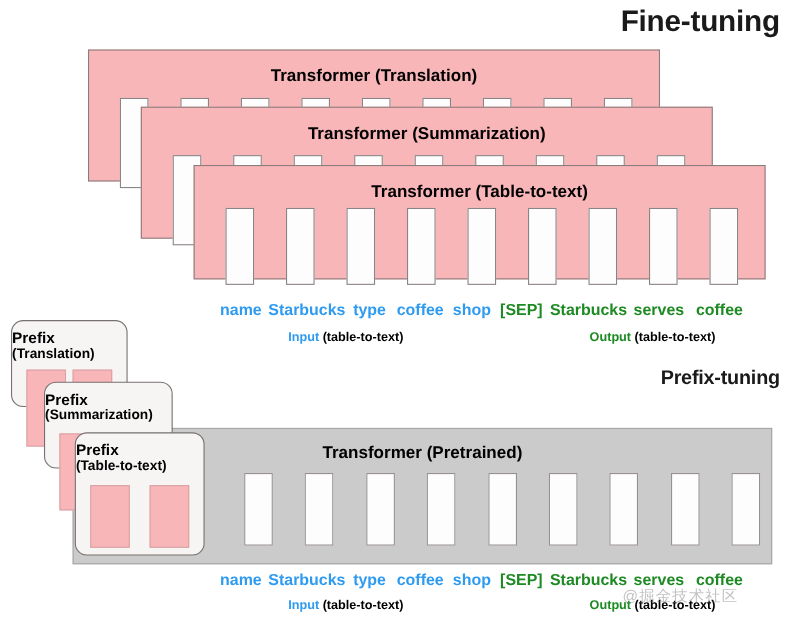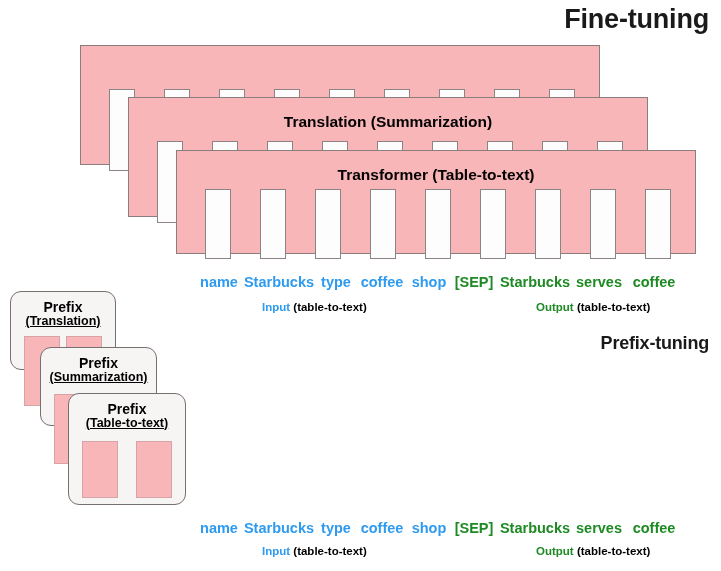--- a/index.html
+++ b/index.html
@@ -101,30 +101,28 @@
     background: #f7f4f4;
     border: 1.6px solid #777070;
     border-radius: 11px;
     box-sizing: border-box;
   }
   .prefix-label {
     position: absolute;
     left: 0;
     right: 0;
     top: 8px;
-    text-align: center;
     font-size: 14px;
     font-weight: bold;
     color: #000000;
     line-height: 1.05;
   }
   .prefix-label .sub {
     display: block;
     font-size: 12.5px;
-    text-decoration: underline;
   }
   .prefix-bars {
     position: absolute;
     left: 13px;
     right: 13px;
     display: flex;
     justify-content: space-between;
   }
   .bar-pink {
     background: #f9b6b9;
@@ -181,35 +179,36 @@
   }
 </style>
 </head>
 <body>
 
 <div id="canvas">
 
   <div class="section-title" id="fine-tuning-title">Fine-tuning</div>
 
   <div class="tf-block" id="tf-translation" style="left:80px; top:45px; width:520px; height:120px;">
+    <div class="tf-label" style="top:15px;">Transformer (Translation)</div>
     <div class="tf-bars" id="bars-translation" style="top:43px; height:82px; left:28px; right:24px;">
         <div class="bar-white"></div>
         <div class="bar-white"></div>
         <div class="bar-white"></div>
         <div class="bar-white"></div>
         <div class="bar-white"></div>
         <div class="bar-white"></div>
         <div class="bar-white"></div>
         <div class="bar-white"></div>
         <div class="bar-white"></div>
       </div>
   </div>
 
   <div class="tf-block" id="tf-summarization" style="left:128px; top:97px; width:520px; height:120px;">
-    <div class="tf-label" style="top:15px;">Translation (Summarization)</div>
+    <div class="tf-label" style="top:15px;">Transformer (Summarization)</div>
     <div class="tf-bars" id="bars-summarization" style="top:43px; height:82px; left:28px; right:24px;">
         <div class="bar-white"></div>
         <div class="bar-white"></div>
         <div class="bar-white"></div>
         <div class="bar-white"></div>
         <div class="bar-white"></div>
         <div class="bar-white"></div>
         <div class="bar-white"></div>
         <div class="bar-white"></div>
         <div class="bar-white"></div>
@@ -242,20 +241,34 @@
       <span class="token" style="width: 54px; color: rgb(29, 138, 35);">serves</span>
       <span class="token" style="width: 56px; color: rgb(29, 138, 35);">coffee</span>
     </div>
   <div class="caption-row" id="caption-top">
     <span class="cap-left"><span class="caption-in">Input</span><span class="caption-sub"> (table-to-text)</span></span>
     <span class="cap-right"><span class="caption-out">Output</span><span class="caption-sub"> (table-to-text)</span></span>
   </div>
 
   <div class="section-title" id="prefix-tuning-title">Prefix-tuning</div>
 
+  <div id="tf-pretrained">
+    <div class="tf-label">Transformer  (Pretrained)</div>
+    <div class="tf-bars" id="bars-pretrained">
+        <div class="bar-white"></div>
+        <div class="bar-white"></div>
+        <div class="bar-white"></div>
+        <div class="bar-white"></div>
+        <div class="bar-white"></div>
+        <div class="bar-white"></div>
+        <div class="bar-white"></div>
+        <div class="bar-white"></div>
+        <div class="bar-white"></div>
+      </div>
+  </div>
 
   <div class="prefix-card" id="prefix-translation">
     <div class="prefix-label">
       <span>Prefix</span>
       <span class="sub">(Translation)</span>
     </div>
     <div class="prefix-bars" id="pbars-translation">
         <div class="bar-pink"></div>
         <div class="bar-pink"></div>
       </div>
@@ -292,14 +305,15 @@
       <span class="token" style="width: 48px; color: rgb(29, 138, 35);">[SEP]</span>
       <span class="token" style="width: 74px; color: rgb(29, 138, 35);">Starbucks</span>
       <span class="token" style="width: 54px; color: rgb(29, 138, 35);">serves</span>
       <span class="token" style="width: 56px; color: rgb(29, 138, 35);">coffee</span>
     </div>
   <div class="caption-row" id="caption-bottom">
     <span class="cap-left"><span class="caption-in">Input</span><span class="caption-sub"> (table-to-text)</span></span>
     <span class="cap-right"><span class="caption-out">Output</span><span class="caption-sub"> (table-to-text)</span></span>
   </div>
 
+  <div id="watermark">@掘金技术社区</div>
 
 </div>
 
 </body></html>

